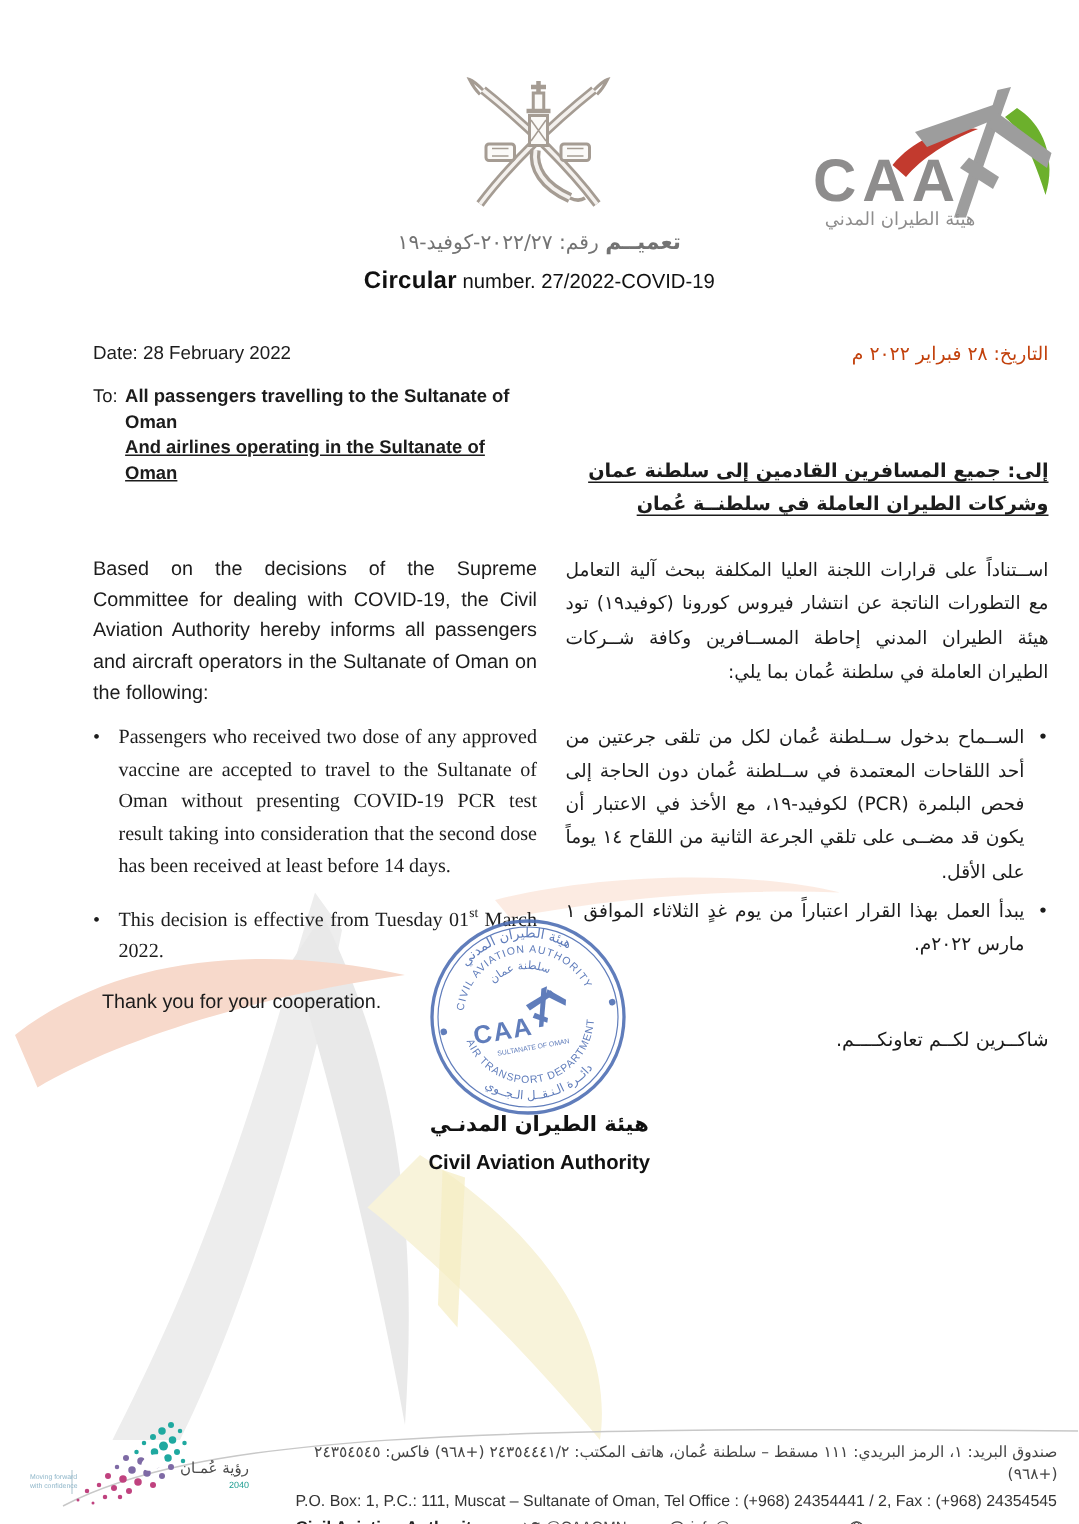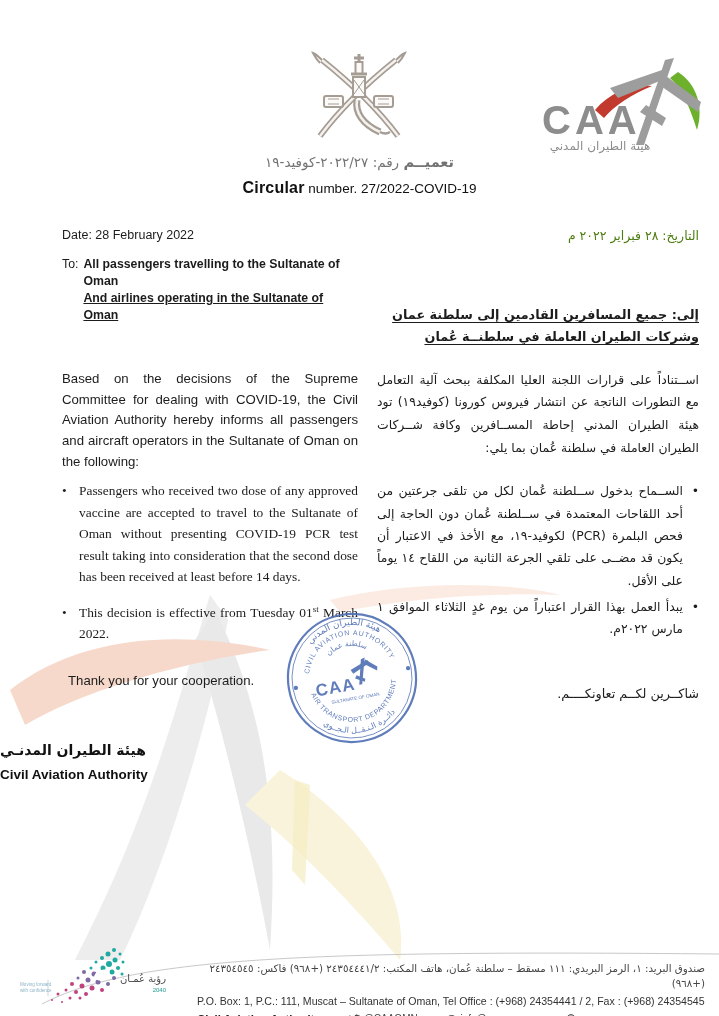--- a/index.html
+++ b/index.html
@@ -23,21 +23,21 @@
   .title-en { margin-top:9px; font-size:13.5px; color:#111; }
   .title-en b { font-size:16px; letter-spacing:.2px; }
 
   
   .content { position:absolute; left:62px; right:20px; top:228px; }
   .row { display:flex; justify-content:space-between; align-items:flex-start; }
   .col-en { width:296px; }
   .col-ar { width:322px; direction:rtl; font-family:"DejaVu Sans", sans-serif; text-align:right; }
 
   .date-en { font-size:12.5px; }
-  .date-ar { font-size:12.5px; color:#4d7c0f; }
+  .date-ar { font-size:12.5px; color:#c2410c; }
 
   .to-row { margin-top:13px;justify-content:space-between; }
   .to-en { display:flex; font-size:12.3px; line-height:1.38; }
   .to-en .to-label { font-weight:normal; margin-right:5px; }
   .to-en .to-lines { font-weight:bold; }
   .to-en .u { text-decoration:underline; }
   .to-ar { font-size:12.8px; font-weight:bold; line-height:1.75;margin-top:48px; }
   .to-ar div { text-decoration:underline; text-underline-offset:3px; }
 
   .intro-row { margin-top:20px; }
@@ -51,29 +51,29 @@
   .bullet-en .dot::before { content:"\2022"; }
   .bullet-en .btxt { text-align:justify; }
   .sup { vertical-align:super; font-size:9px; line-height:0; }
 
   .bullet-ar { display:flex; direction:rtl; font-size:12.4px; line-height:1.8; }
   .bullet-ar + .bullet-ar { margin-top:4px; }
   .bullet-ar .dot { width:16px; flex:none; }
   .bullet-ar .dot::before { content:"\2022"; }
   .bullet-ar .btxt { text-align:justify; }
 
-  .thanks-row { margin-top:16px;align-items:center; }
+  .thanks-row { margin-top:16px; }
   .thanks-en { font-size:13.2px; padding-left:6px; }
   .thanks-ar { font-size:12.8px; margin-top:26px; padding-left:44px; }
 
   
   .stamp { position:absolute; left:282px; top:608px; opacity:.9; }
 
   
-  .signature { position:absolute; left:0; right:0; top:742px; text-align:left; }
+  .signature { position:absolute; left:0; right:0; top:742px; text-align:center; }
   .sig-ar { font-family:"DejaVu Sans", sans-serif; direction:rtl; font-size:14px; font-weight:bold; color:#111; }
   .sig-en { margin-top:9px; font-size:13.5px; font-weight:bold; color:#111; }
 
   
   .footer-curve { position:absolute; left:0; top:930px; pointer-events:none; }
   .vision-logo { position:absolute; left:18px; top:944px; }
   .footer-text { position:absolute; right:14px; top:961px; width:508px; color:#3a3a3a; }
   .footer-ar { font-family:"DejaVu Sans", sans-serif; direction:rtl; font-size:10.3px; line-height:1.5; color:#444; }
   .footer-en { font-size:10.6px; line-height:1.5; margin-top:2px; color:#333; }
   .footer-social { display:flex; align-items:center; margin-top:3px; }

